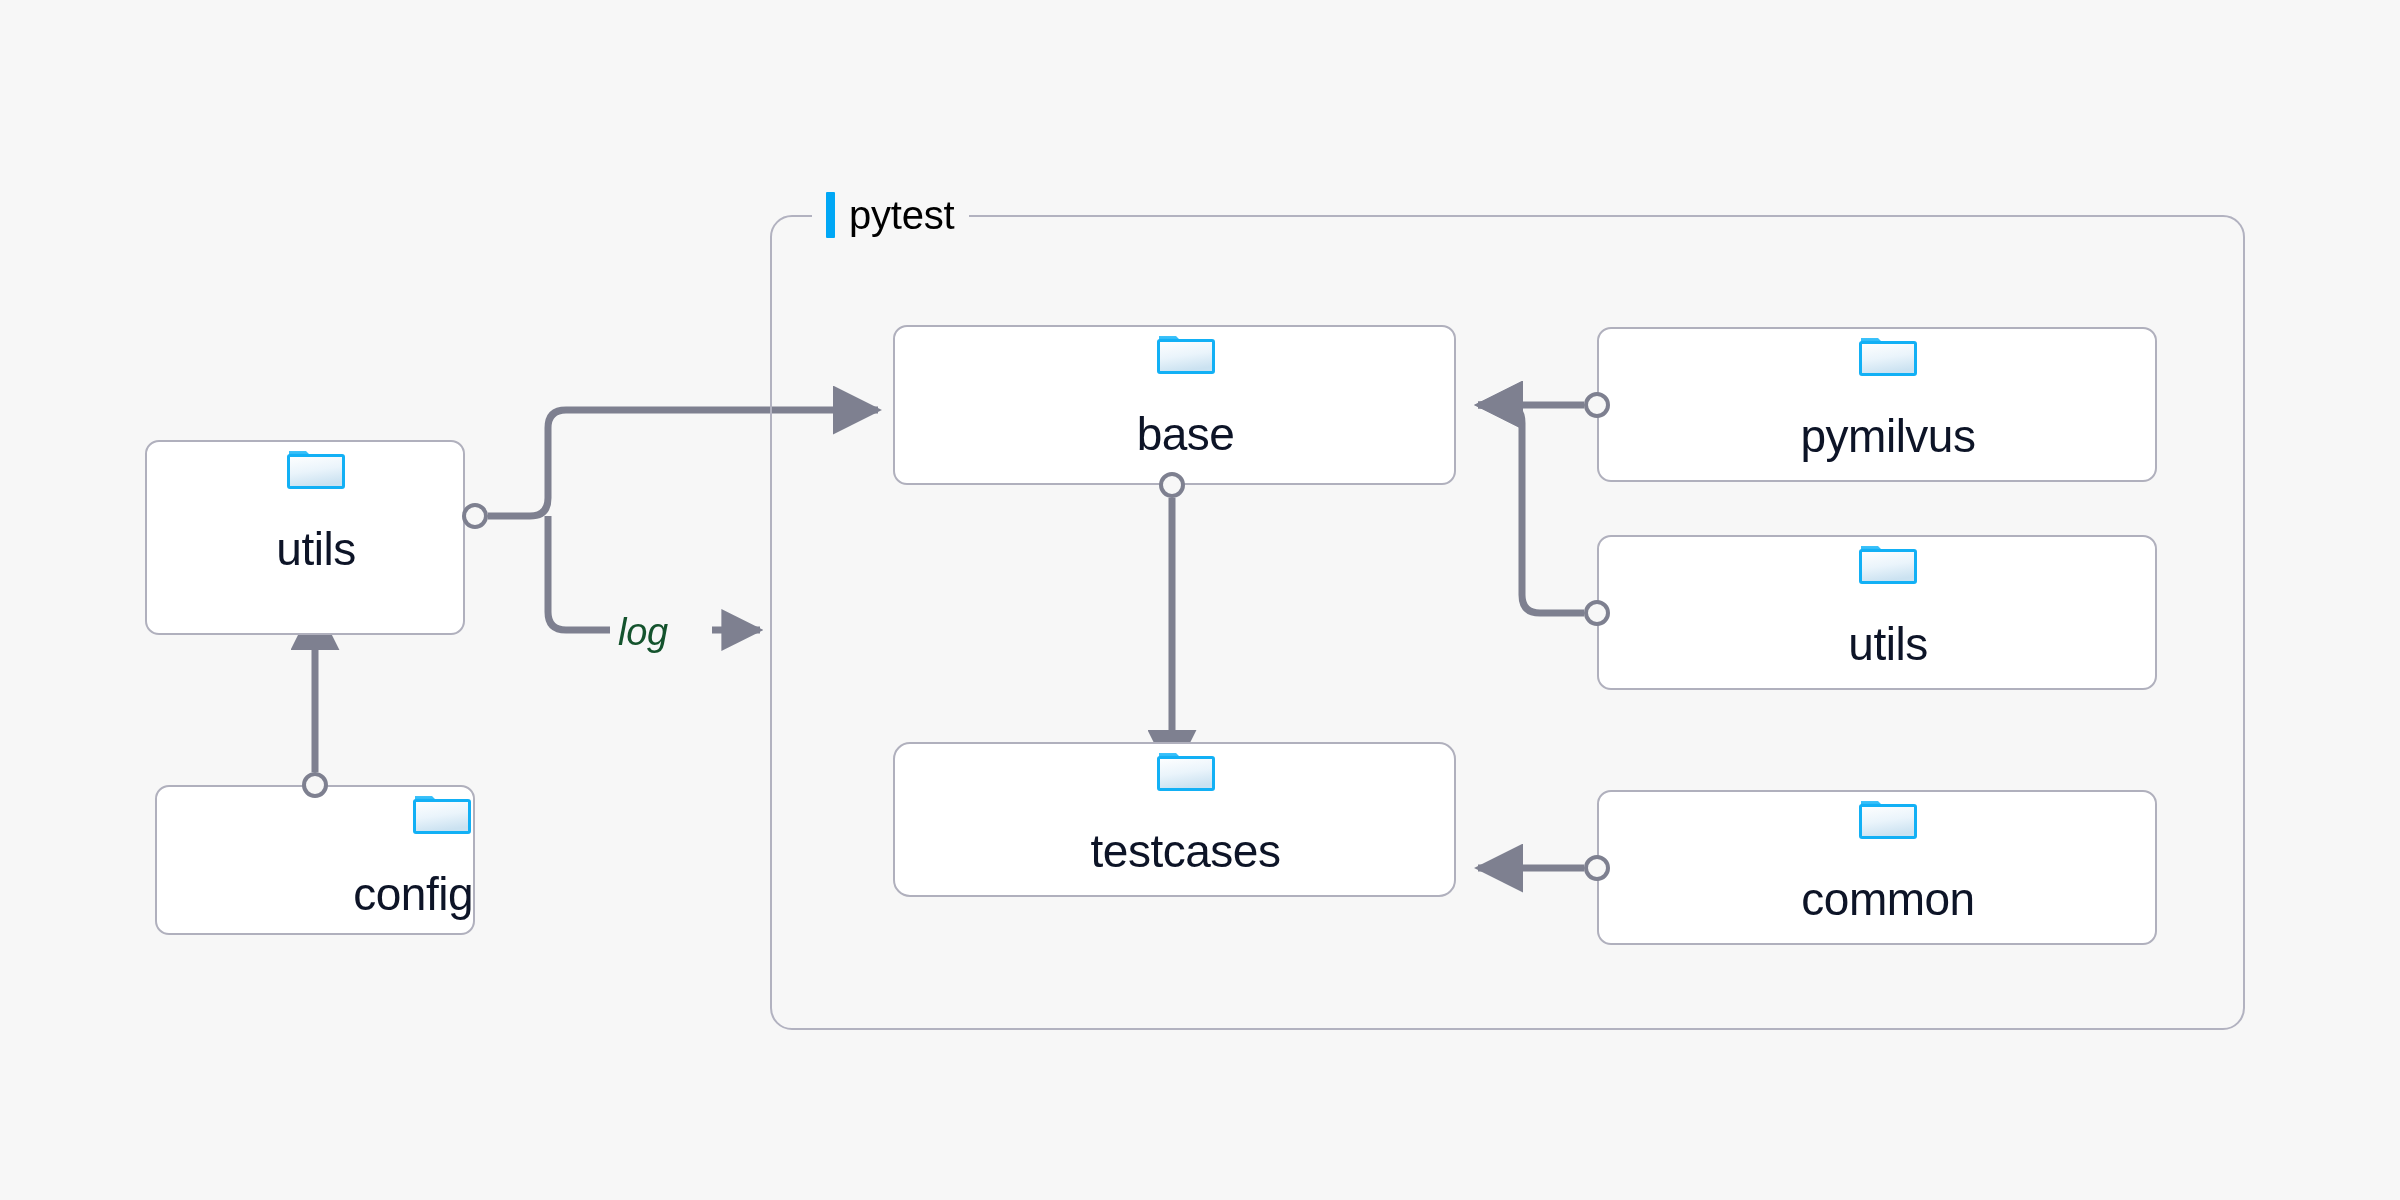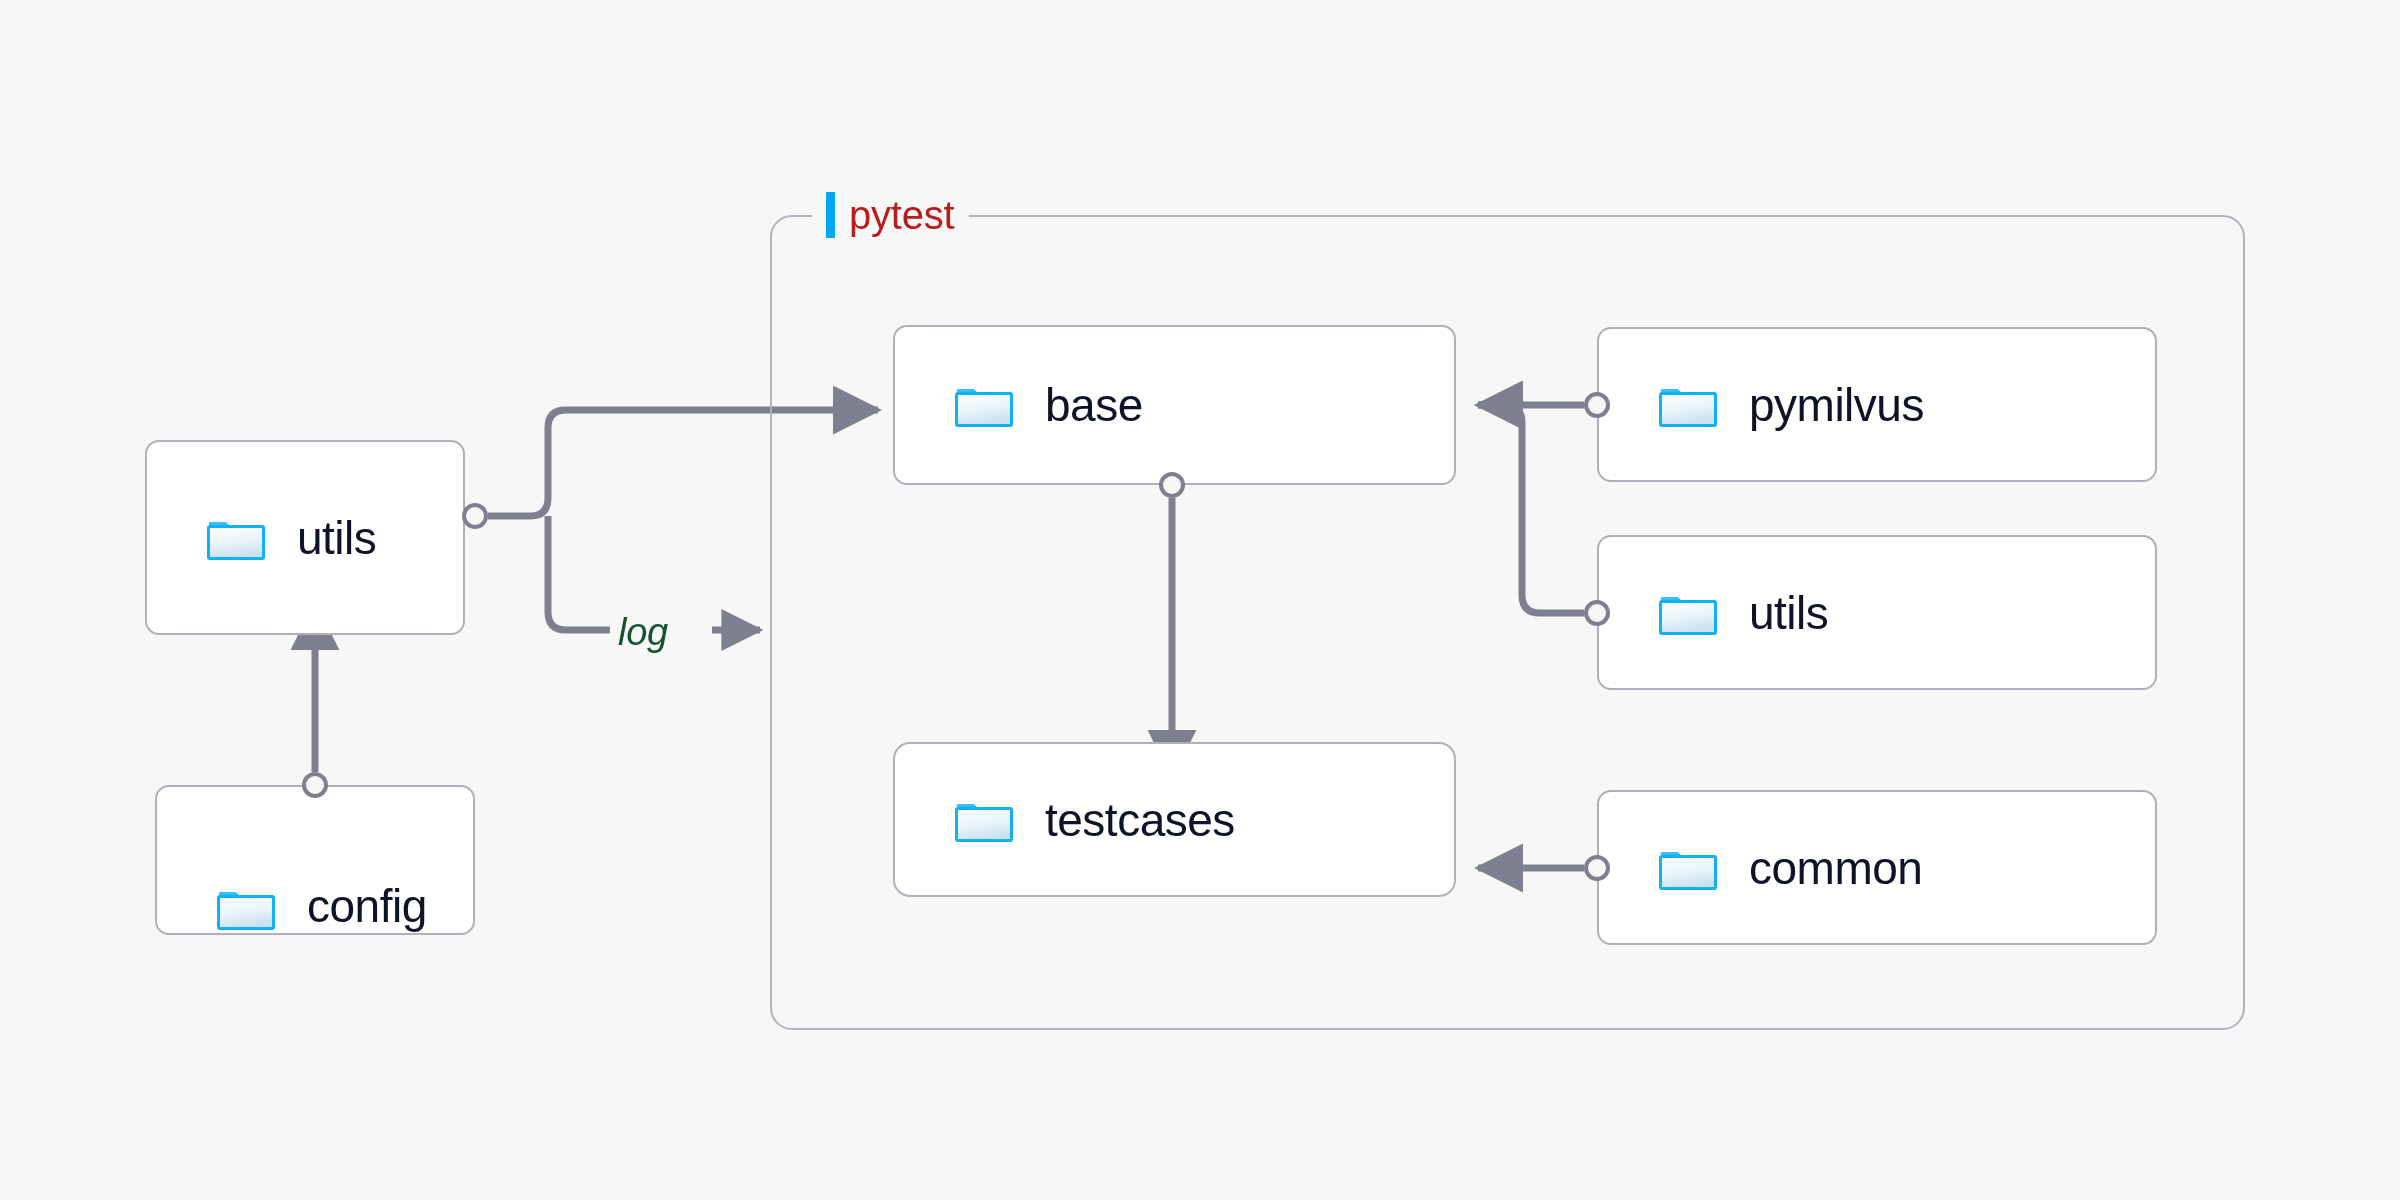--- a/index.html
+++ b/index.html
@@ -49,36 +49,37 @@
   }
   .group-bar {
     width: 9px;
     height: 46px;
     background: #00a7f5;
     border-radius: 1px;
     flex: none;
   }
   .group-label {
     font-size: 40px;
-    color: #b91c1c;
+    color: #000000;
     letter-spacing: -0.2px;
     white-space: nowrap;
   }
 
   
   .node {
     position: absolute;
     box-sizing: border-box;
     background: #ffffff;
     border: 2px solid #b0b0bd;
     border-radius: 14px;
     display: flex;
     align-items: center;
-    padding-left: 58px;
+    padding-left: 22px;
     gap: 30px;
+    flex-direction: column;
   }
   .node-label {
     font-size: 46px;
     color: #0d1427;
     letter-spacing: -0.5px;
     white-space: nowrap;
   }
   .folder-icon {
     flex: none;
     width: 62px;

